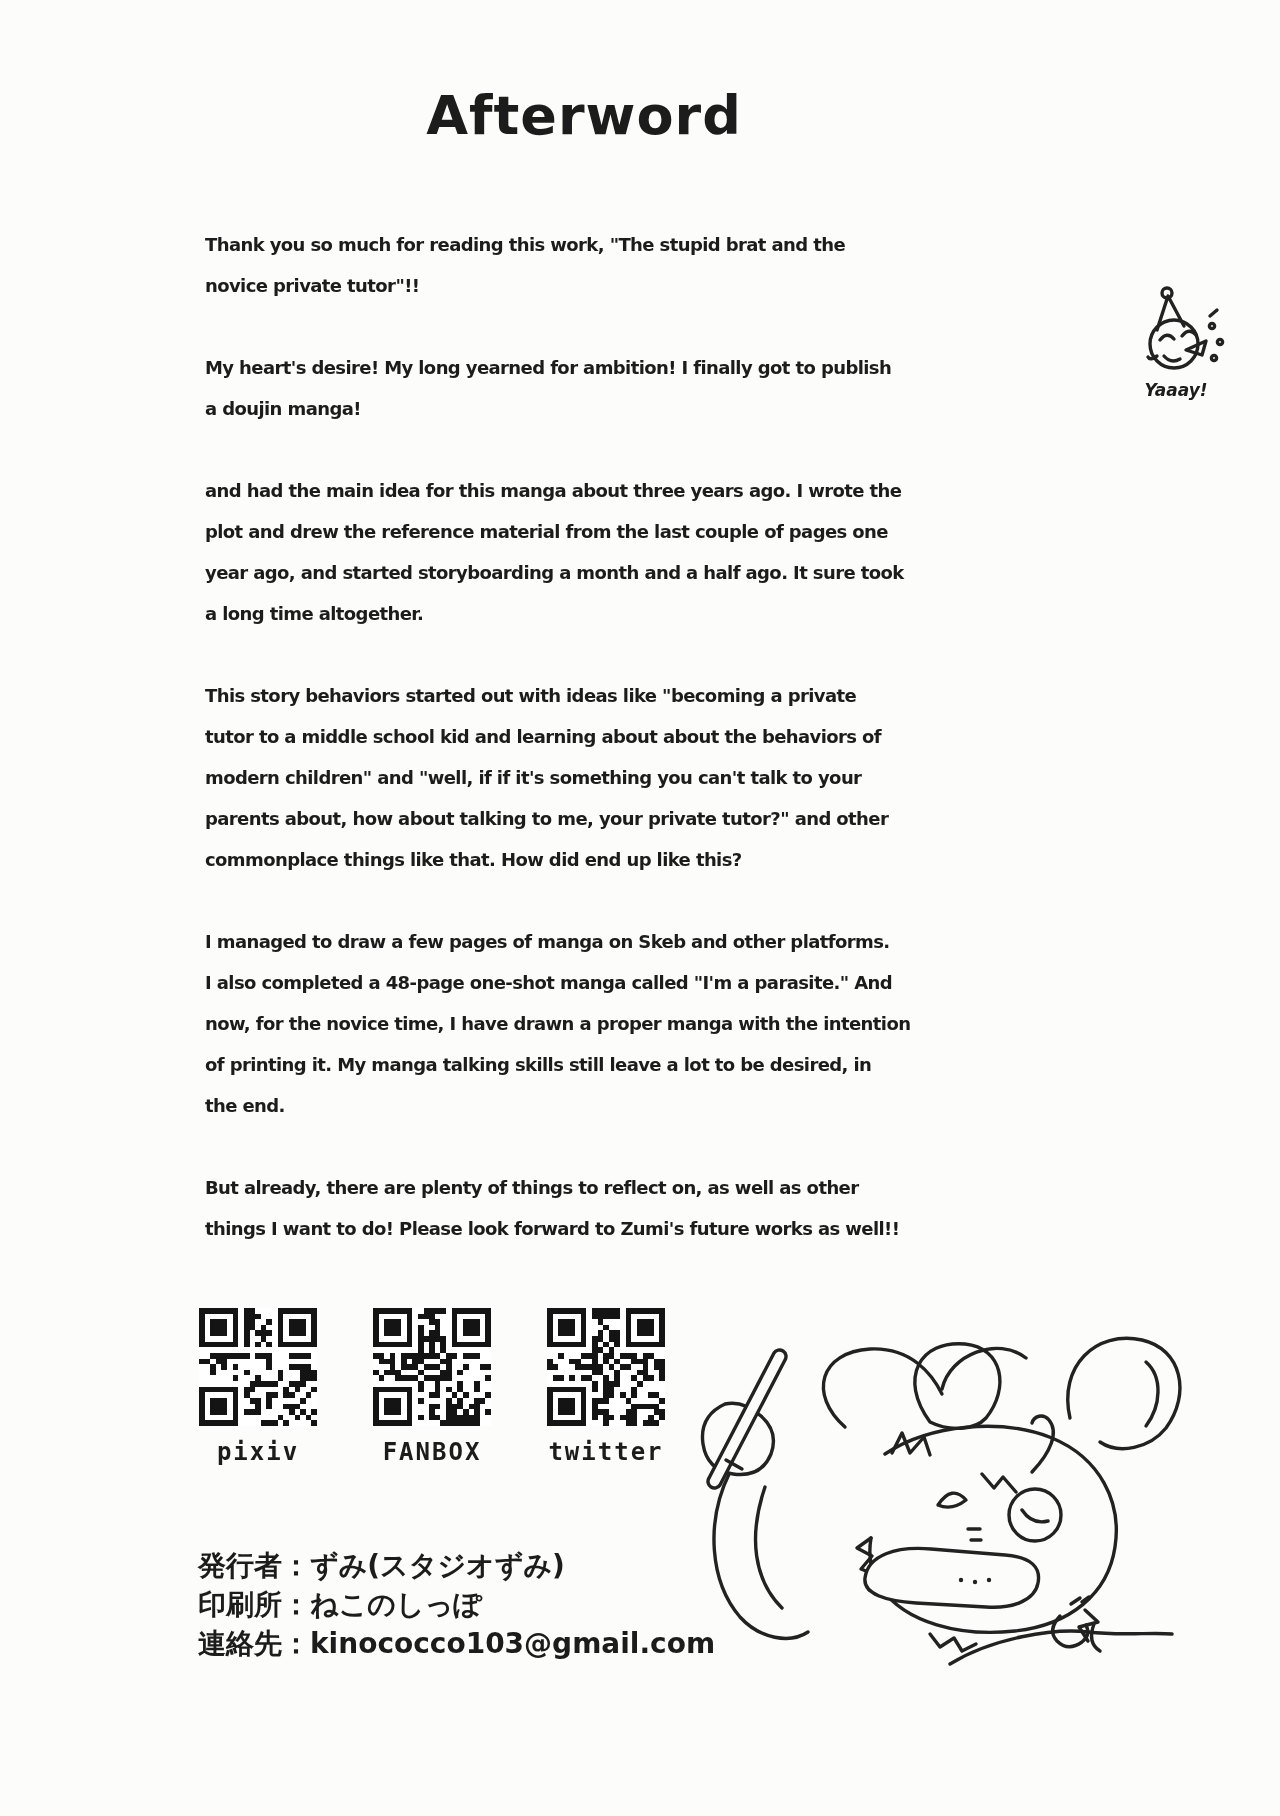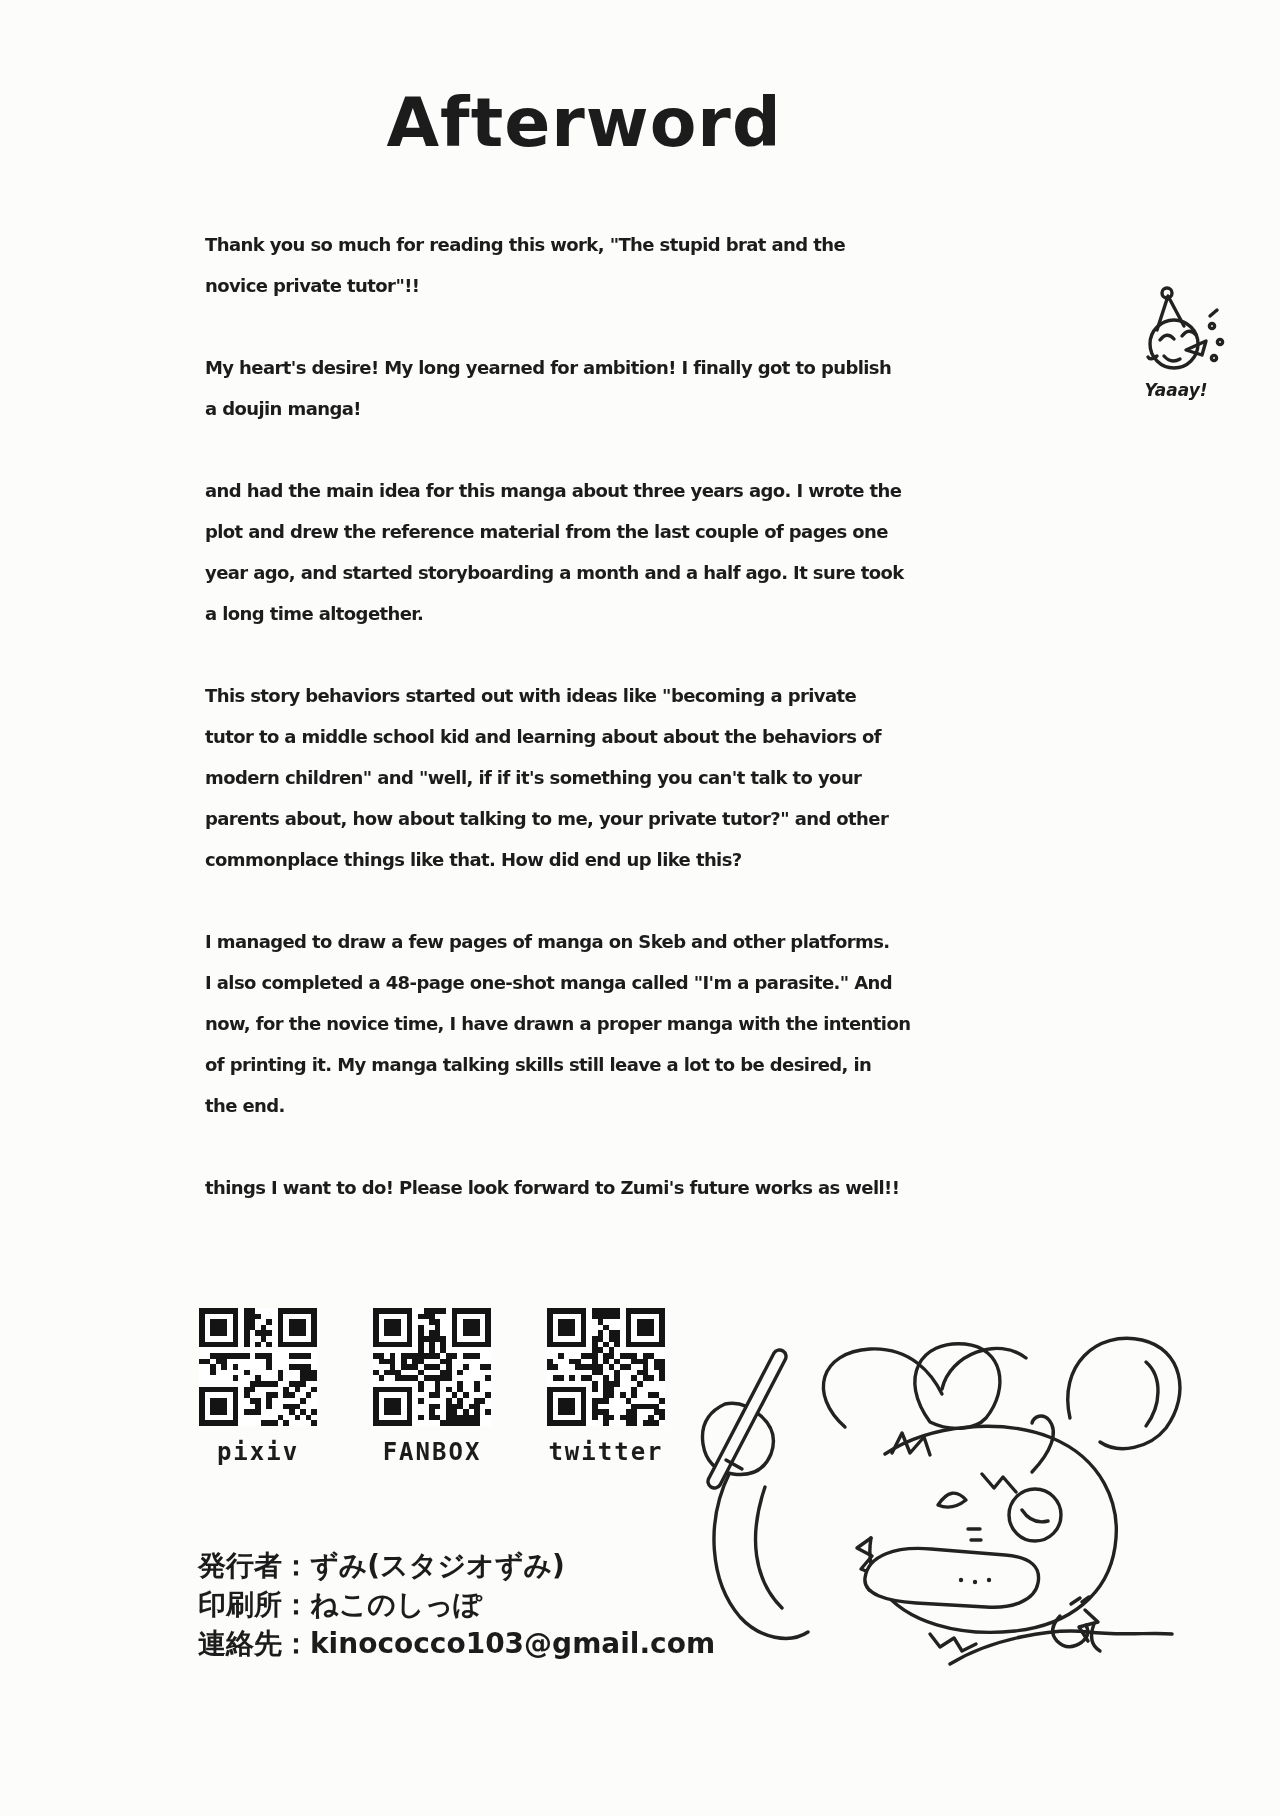--- a/index.html
+++ b/index.html
@@ -3,21 +3,21 @@
 <meta charset="utf-8">
 <style>
   html,body{margin:0;padding:0;background:#dcdcdc;}
   .page{
     position:relative;width:1280px;height:1816px;margin:0 auto;
     background:#fcfcfa;color:#1c1c1c;overflow:hidden;
     font-family:"DejaVu Sans",sans-serif;
   }
   .title{
     position:absolute;top:86px;left:0;width:1168px;text-align:center;
-    font-size:68px;font-weight:800;letter-spacing:1px;line-height:1.1;
+    font-size:54px;font-weight:800;letter-spacing:1px;line-height:1.1;
   }
   .body-text{position:absolute;left:205px;top:224px;width:950px;}
   .para{margin:0 0 41px 0;padding:0;}
   .line{
     font-size:18px;font-weight:700;line-height:41px;letter-spacing:-0.6px;
     white-space:nowrap;
   }
   
   .celebration{position:absolute;left:1120px;top:280px;width:112px;text-align:center;}
   .celebration svg{display:block;margin:0 auto;}
@@ -68,20 +68,21 @@
       <div class="line">commonplace things like that. How did end up like this?</div>
     </div>
     <div class="para">
       <div class="line">I managed to draw a few pages of manga on Skeb and other platforms.</div>
       <div class="line">I also completed a 48-page one-shot manga called "I'm a parasite." And</div>
       <div class="line">now, for the novice time, I have drawn a proper manga with the intention</div>
       <div class="line">of printing it. My manga talking skills still leave a lot to be desired, in</div>
       <div class="line">the end.</div>
     </div>
     <div class="para">
+      <div class="line">But already, there are plenty of things to reflect on, as well as other</div>
       <div class="line">things I want to do! Please look forward to Zumi's future works as well!!</div>
     </div>
   </div>
 
   <div class="celebration">
     <svg width="104" height="104" viewBox="0 0 104 104">
       <g class="sketch" stroke-width="2.6">
         <circle cx="50" cy="64" r="24"></circle>
         <path d="M33,50 L44,16 L60,46"></path>
         <circle cx="43" cy="13" r="5"></circle>

